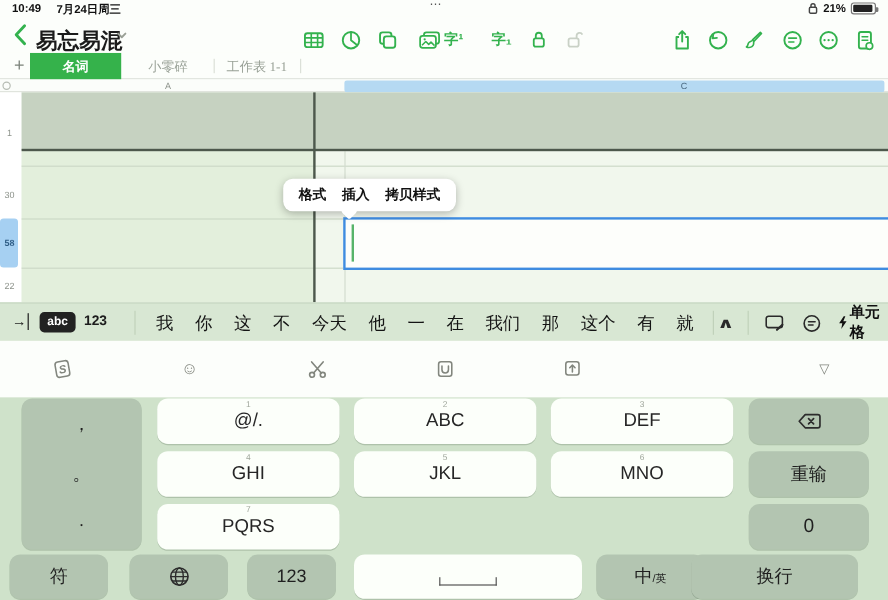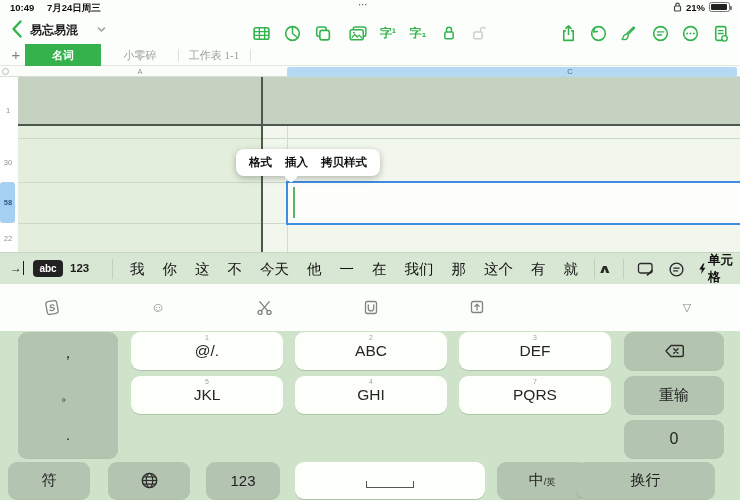--- a/index.html
+++ b/index.html
@@ -15,21 +15,21 @@
   .sb-dots { left:358px; top:-1px; font-size:10px; color:#555; letter-spacing:1px; }
   .sb-right { right:10px; top:1.5px; display:flex; align-items:center; gap:4px; }
   .sb-pct { font-size:9.5px; font-weight:bold; color:#111; }
   .batt { width:21px; height:10px; border:1px solid #777; border-radius:2.5px; position:relative; }
   .batt-fill { position:absolute; left:1px; top:1px; width:16px; height:6px; background:#222; border-radius:1px; }
   .batt-tip { position:absolute; right:-3px; top:2.5px; width:2px; height:4px; background:#777; border-radius:0 1px 1px 0; }
 
   
   .toolbar { left:0; top:14px; width:740px; height:30px; background:#fcfefb; z-index:29; }
   .tb-back { left:10px; top:5px; width:18px; height:20px; }
-  .tb-title { left:30px; top:8px; font-size:12px; font-weight:bold; color:#1b1b1b; }
+  .tb-title { left:30px; top:8px; font-size:18px; font-weight:bold; color:#1b1b1b; }
   .tb-title-chev { left:96px; top:10px; width:11px; height:11px; }
   .tb-ic { width:20px; height:20px; top:19px; transform:translateY(-50%); display:flex; align-items:center; justify-content:center; }
   .sup-txt { font-size:12px; font-weight:bold; color:#33b24e; line-height:1; }
 
   
   .tabbar { left:0; top:44px; width:740px; height:22px; background:#fcfefb; border-bottom:1px solid #e2e6e0; z-index:28; }
   .tab-add { left:6px; top:0; width:20px; height:22px; font-size:15px; color:#7c837b; text-align:center; line-height:21px; font-weight:300; }
   .tab-active { left:25px; top:0; width:76px; height:22px; background:#35b24b; color:#fff; font-size:11px; font-weight:bold; display:flex; align-items:center; justify-content:center; }
   .tab { top:0; height:22px; font-size:11px; color:#99a197; display:flex; align-items:center; justify-content:center; }
   .tab-2 { left:103px; width:74px; }
@@ -157,21 +157,21 @@
         </svg>
     </span>
     <span class="abs tb-ic" style="left:348px">
       <svg width="20" height="19" viewBox="0 0 19 18">
           <rect x="5" y="2.8" width="12" height="9" rx="2" fill="none" stroke="#33b24e" stroke-width="1.4"></rect>
           <rect x="2" y="5.5" width="12.5" height="9.5" rx="2" fill="#fcfefb" stroke="#33b24e" stroke-width="1.4"></rect>
           <path d="M3.5 13 l3-3 2.3 2.3 1.8-1.8 2.8 2.8" fill="none" stroke="#33b24e" stroke-width="1.2" stroke-linejoin="round"></path>
           <circle cx="5.6" cy="8.3" r="0.9" fill="#33b24e"></circle>
         </svg>
     </span>
-    <span class="abs tb-ic" style="left:378px">
+    <span class="abs tb-ic" style="left:368px">
         <span class="sup-txt">字¹</span>
       </span>
     <span class="abs tb-ic" style="left:408px">
         <span class="sup-txt">字₁</span>
       </span>
     <span class="abs tb-ic" style="left:439px">
       <svg width="18" height="18" viewBox="0 0 18 18">
           <rect x="4.8" y="8" width="8.4" height="6.8" rx="1.6" fill="none" stroke="#33b24e" stroke-width="1.5"></rect>
           <path d="M6.5 8 V5.8 a2.5 2.5 0 0 1 5 0 V8" fill="none" stroke="#33b24e" stroke-width="1.5"></path>
         </svg>
@@ -362,26 +362,30 @@
         </div>
       <div class="lkey">
           <span class="digit">2</span>
           <span>ABC</span>
         </div>
       <div class="lkey">
           <span class="digit">3</span>
           <span>DEF</span>
         </div>
       <div class="lkey">
+          <span class="digit">4</span>
+          <span>GHI</span>
+        </div>
+      <div class="lkey">
           <span class="digit">5</span>
           <span>JKL</span>
         </div>
       <div class="lkey">
-          <span class="digit">4</span>
-          <span>GHI</span>
+          <span class="digit">6</span>
+          <span>MNO</span>
         </div>
       <div class="lkey">
           <span class="digit">7</span>
           <span>PQRS</span>
         </div>
     </div>
 
     <div class="key key-gray rkey rk1">
       <svg width="21" height="16" viewBox="0 0 21 16">
           <path d="M7 2.5 h10.5 a1.8 1.8 0 0 1 1.8 1.8 v7.4 a1.8 1.8 0 0 1 -1.8 1.8 H7 L2 8 Z" fill="none" stroke="#2c2c2c" stroke-width="1.4" stroke-linejoin="round"></path>

